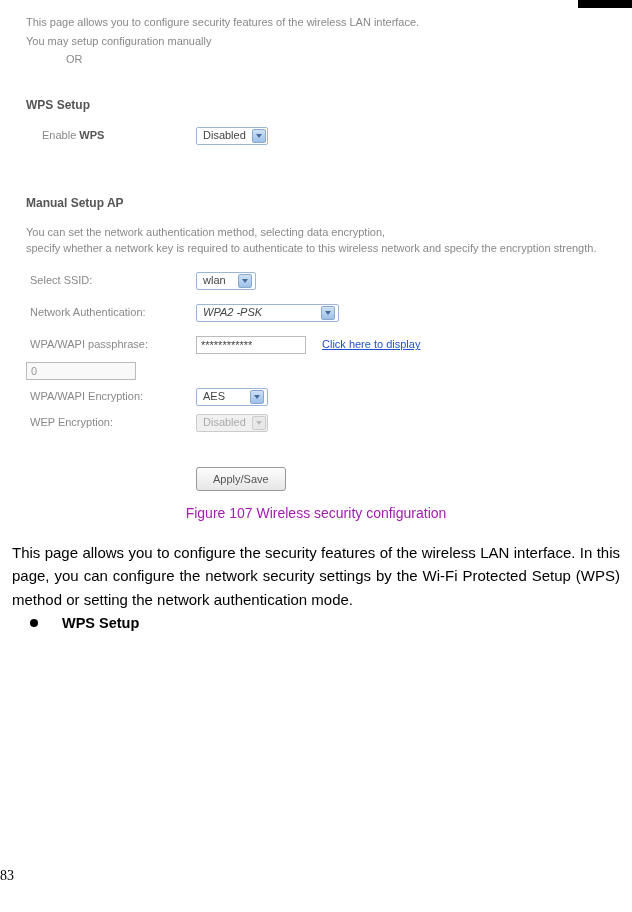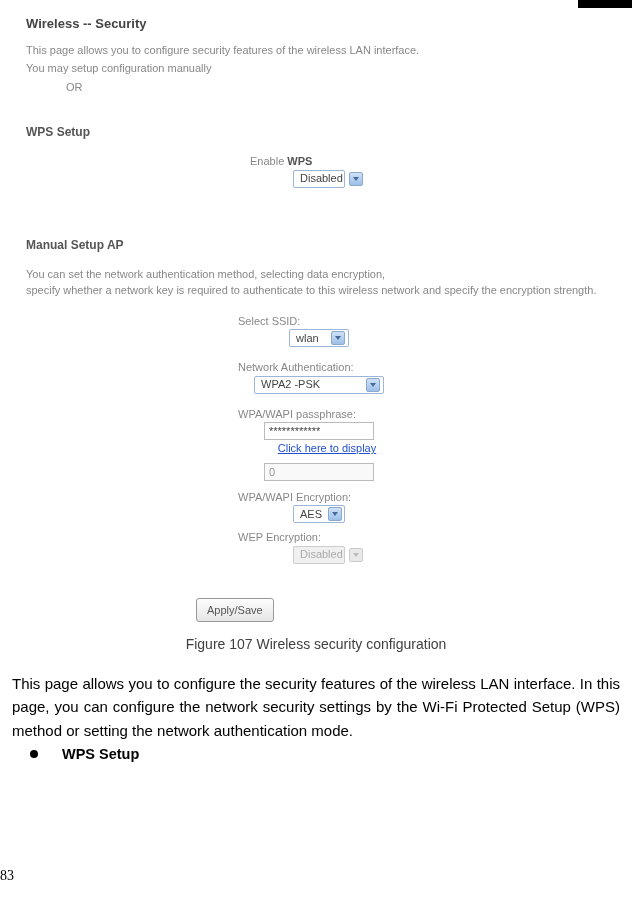--- a/index.html
+++ b/index.html
@@ -30,44 +30,43 @@
       font-weight: bold;
       font-size: 12px;
       margin-top: 28px;
       margin-bottom: 12px;
     }
     .row {
       display: flex;
       align-items: center;
       margin-bottom: 6px;
       min-height: 20px;
-      flex-direction: column;
     }
     .label {
       width: 170px;
       color: #888;
       font-size: 11px;
       padding-left: 4px;
     }
     .label-indent { padding-left: 16px; }
     .select-box {
       display: inline-flex;
       align-items: center;
       background: #fff;
       border: 1px solid #9bb6d8;
       border-radius: 2px;
       padding: 1px 3px 1px 6px;
       font-size: 11px;
       color: #444;
       height: 18px;
       gap: 6px;
     }
-    .select-box.w70 { width: 52px; }
+    .select-box.w70 { width: 72px; }
     .select-box.w90 { width: 60px; }
-    .select-box.w140 { width: 130px; }
+    .select-box.w140 { width: 143px; font-style: italic; }
     .select-box.disabled {
       background: #f0f0f0;
       color: #aaa;
       border-color: #ccc;
     }
     .dropdown-arrow {
       width: 14px;
       height: 14px;
       background: linear-gradient(#cfe1f7, #9dc0e8);
       border: 1px solid #8aa9cf;
@@ -116,28 +115,28 @@
     }
     .button-row {
       margin-top: 34px;
       margin-left: 170px;
     }
     .apply-btn {
       display: inline-block;
       background: linear-gradient(#fdfdfd, #e6e6e6);
       border: 1px solid #999;
       border-radius: 3px;
-      padding: 3px 10px;
+      padding: 3px 16px;
       font-size: 11px;
       color: #555;
     }
     .figure-caption {
       text-align: center;
       font-size: 14px;
-      color: #404040;
+      color: #a21caf;
       margin-top: 14px;
       margin-bottom: 20px;
     }
     .body-text {
       font-size: 15px;
       color: #000;
       line-height: 1.55;
       padding: 0 4px;
       text-align: justify;
     }
@@ -177,21 +176,20 @@
       width: 54px; height: 8px;
       background: #000;
     }
   </style>
 </head>
 <body>
 
 <div class="top-black-bar"></div>
 
 <div class="screenshot">
-  <div class="page-title">Wireless -- Security</div>
   <div class="intro-text">This page allows you to configure security features of the wireless LAN interface.</div>
   <div class="intro-text">You may setup configuration manually</div>
   <div class="intro-or">OR</div>
 
   <div class="section-title">WPS Setup</div>
 
   <div class="row">
     <div class="label label-indent">Enable <b style="color:#555">WPS</b></div>
     <div class="select-box w70">
       <span>Disabled</span>

